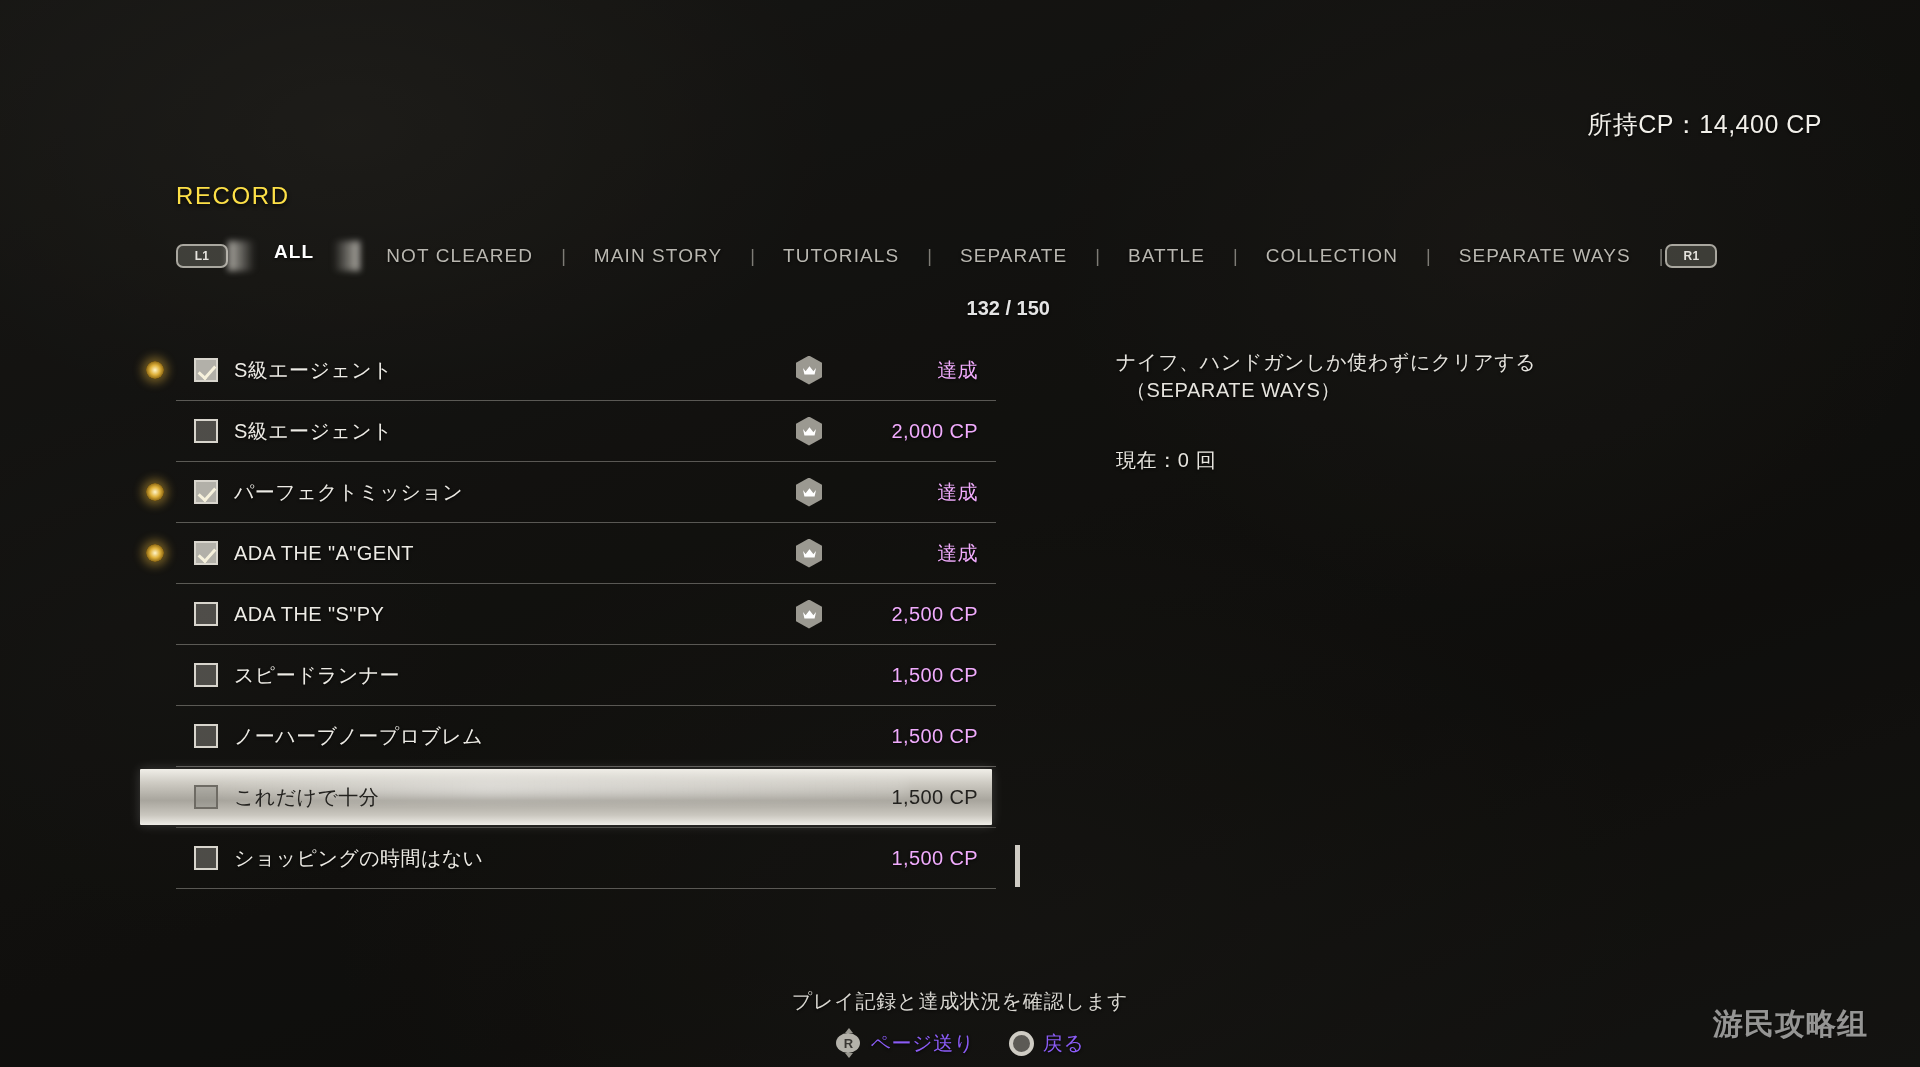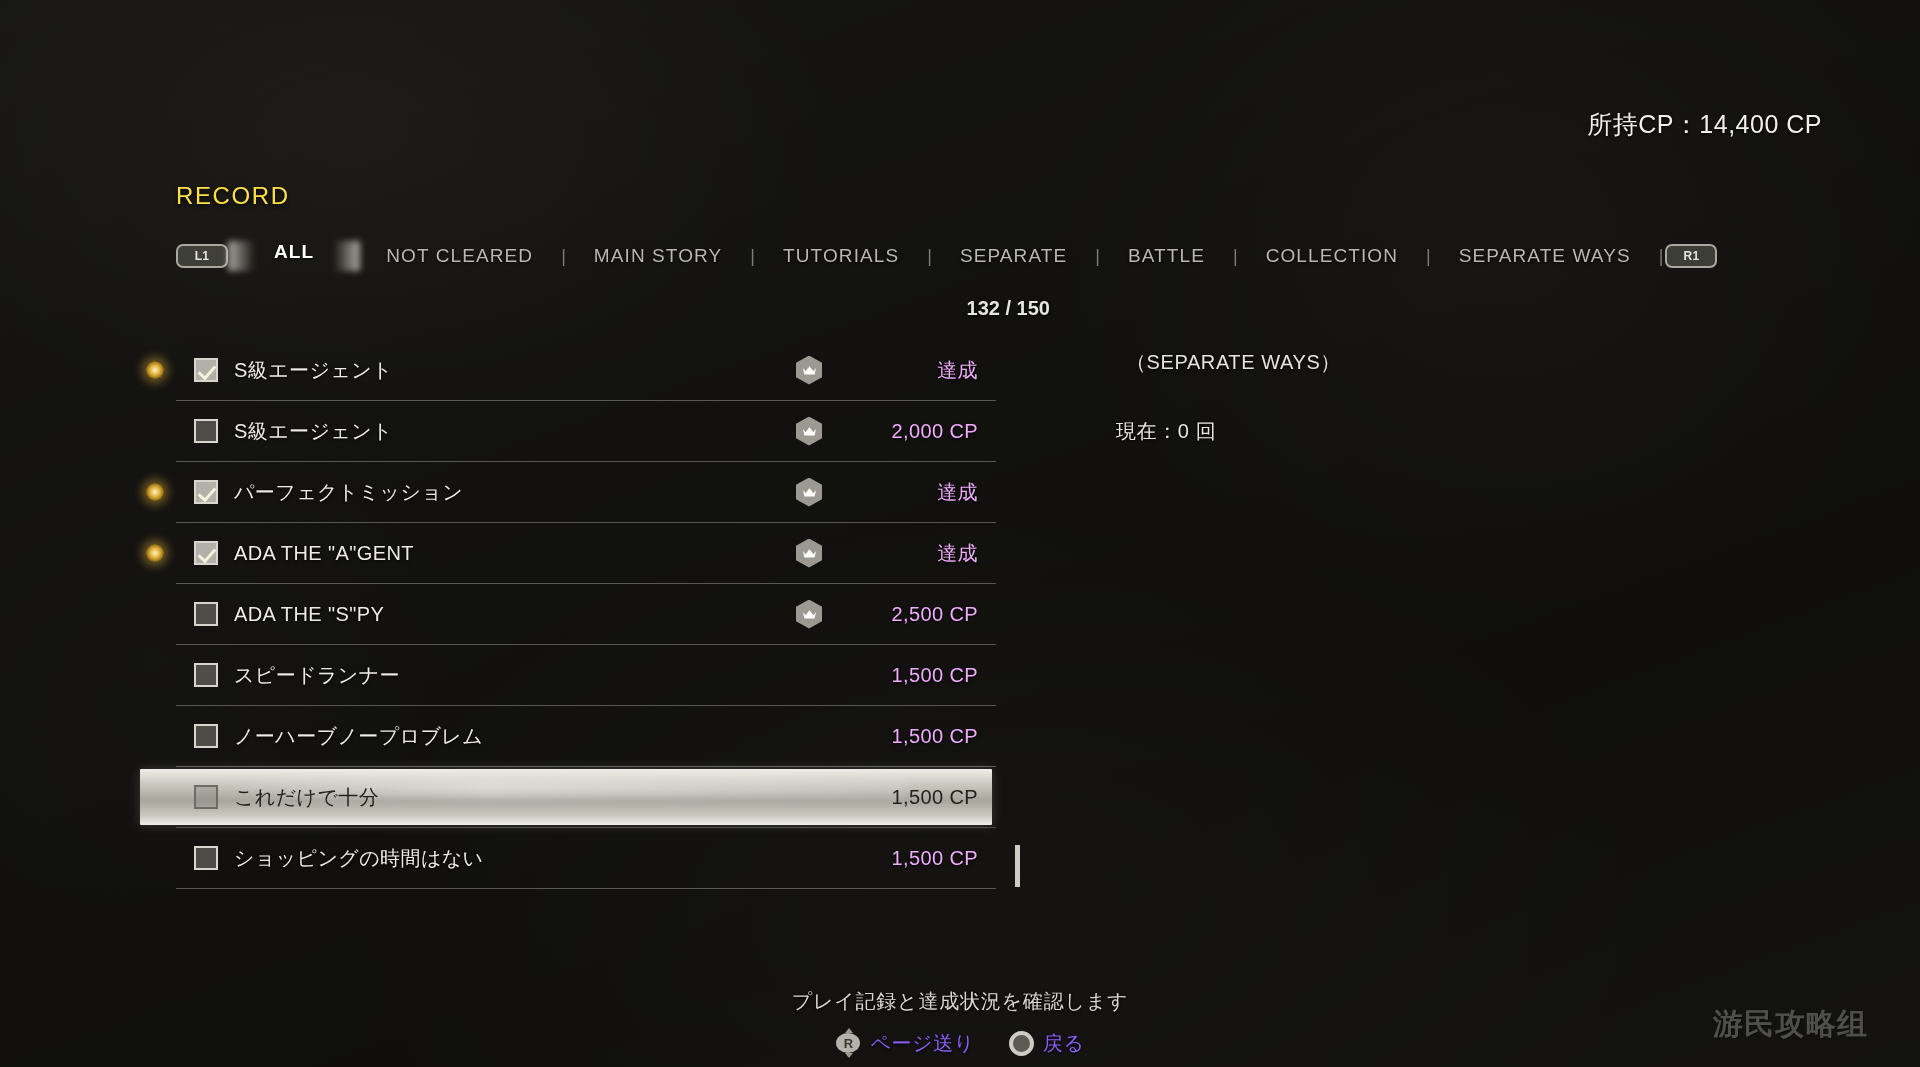--- a/index.html
+++ b/index.html
@@ -190,21 +190,21 @@
   .stick-icon .ar.up { top:0; border-bottom:5px solid #9b9991; }
   .stick-icon .ar.dn { bottom:0; border-top:5px solid #9b9991; }
   .circle-icon {
     width:25px; height:25px; border-radius:50%; flex:none;
     border:4px solid #cfccc4; background:#5c5a55;
   }
 
   .watermark {
     position:absolute; right:52px; top:1004px;
     font-size:30px; font-weight:bold; letter-spacing:1px;
-    color:#737373; opacity:.62;
+    color:#e5e5e5; opacity:.62;
     font-family:"DejaVu Sans",sans-serif;
     text-shadow:1px 1px 0 rgba(0,0,0,.6);
     margin-left:24px;
   }
 </style>
 </head>
 <body>
 
 <div id="bg"></div>
 <div id="veil"></div>
@@ -332,20 +332,21 @@
           <span class="cbox"></span>
           <span class="r-title">ショッピングの時間はない</span>
           <span class="r-val">1,500 CP</span>
         </div>
       </div>
     </div>
 
   <div class="scrollbar"></div>
 
   <div class="detail">
+    <div class="d-line">ナイフ、ハンドガンしか使わずにクリアする</div>
     <div class="d-line indent">（SEPARATE WAYS）</div>
     <div class="d-progress">現在：0 回</div>
   </div>
 
   <div class="footer-hint">プレイ記録と達成状況を確認します</div>
 
   <div class="footer-btns">
     <div class="fbtn">
       <span class="stick-icon">
         <span class="ar up"></span>

